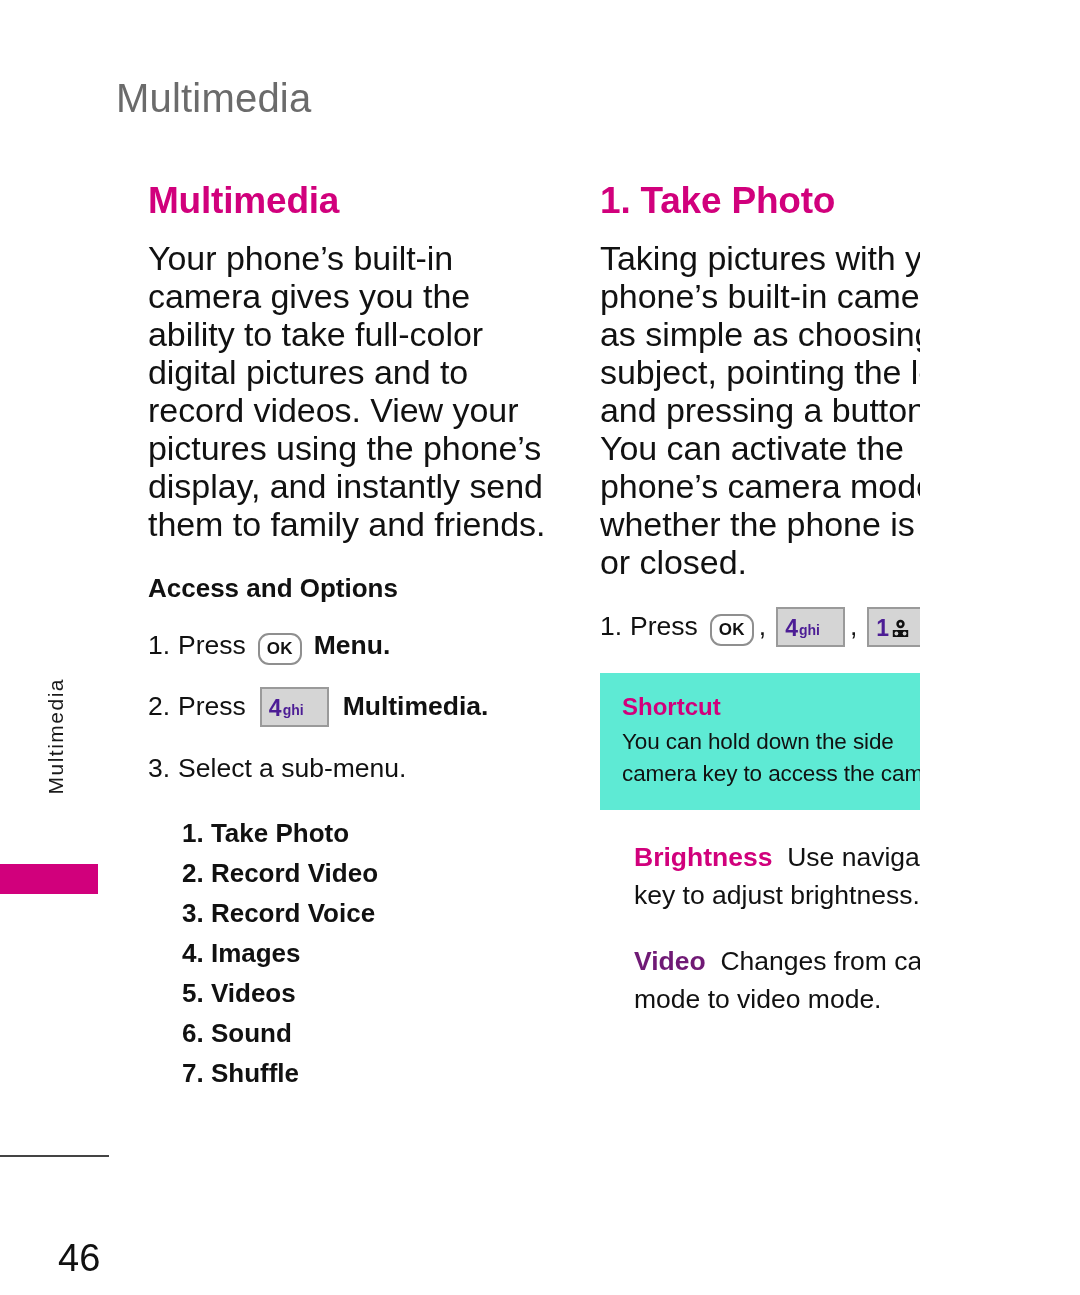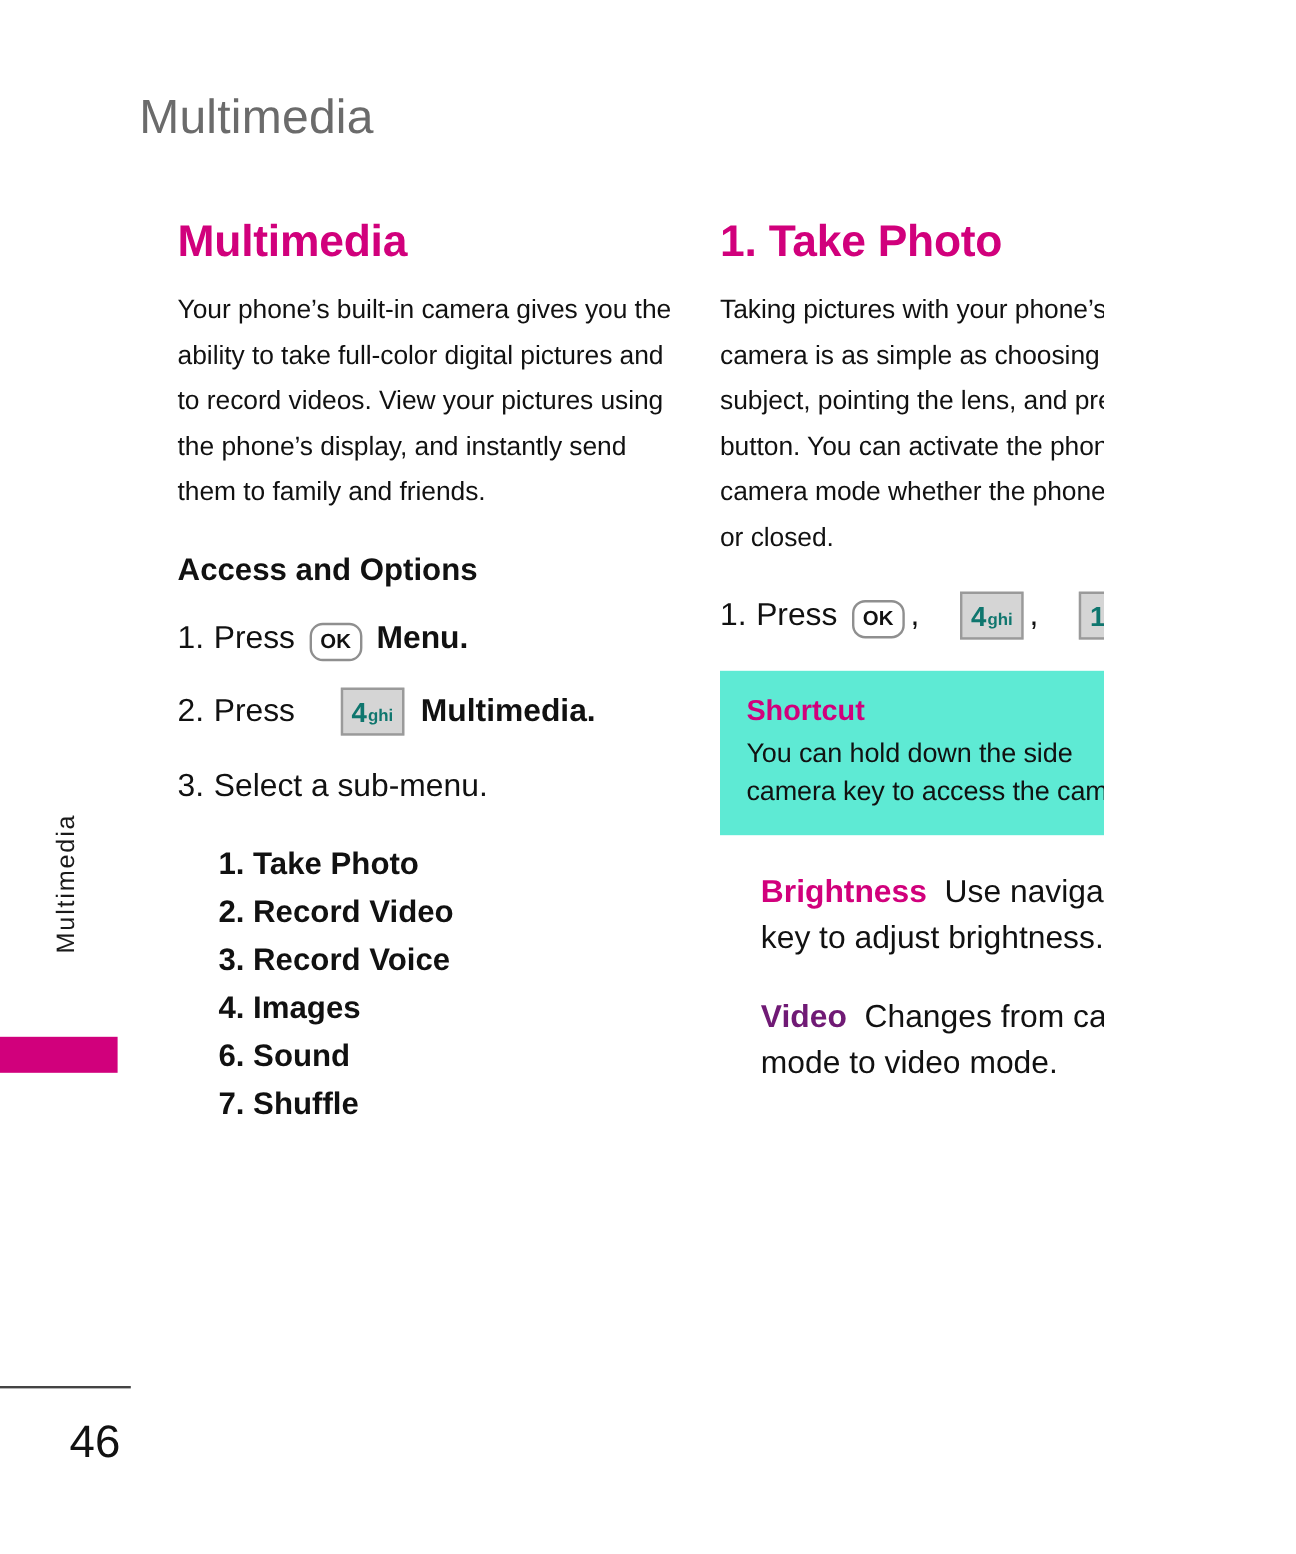--- a/index.html
+++ b/index.html
@@ -71,21 +71,21 @@
   h2.section-title {
     margin: 0 0 18px 0;
     font-size: 37px;
     font-weight: 700;
     line-height: 1.05;
     letter-spacing: -0.2px;
   }
 
   p.body {
     margin: 0;
-    font-size: 22px;
+    font-size: 34px;
     line-height: 38px;
     color: #111111;
     letter-spacing: -0.05px;
   }
 
   h3.sub-title {
     margin: 30px 0 0 0;
     font-size: 26px;
     font-weight: 700;
     color: #111111;
@@ -128,23 +128,22 @@
     background: #ffffff;
     color: #111111;
     font-size: 17px;
     font-weight: 700;
     padding: 5px 7px 6px 7px;
     letter-spacing: 0.2px;
   }
   .key-num {
     border: 2.5px solid #9a9a9a;
     background: #d5d5d5;
-    color: #0f766e;
-    padding: 4px 7px 5px 7px;
-    margin-left: 24px;
+    color: #4c1d95;
+    padding: 4px 23px 5px 7px;
   }
   .key-num .digit {
     font-size: 23px;
     font-weight: 700;
     vertical-align: -1px;
   }
   .key-num .letters {
     font-size: 14px;
     font-weight: 700;
     margin-left: 1px;
@@ -206,21 +205,21 @@
     position: absolute;
     left: 0px;
     top: 1155px;
     width: 109px;
     height: 2px;
     background: #444444;
   }
   .page-number {
     position: absolute;
     left: 58px;
-    top: 1183px;
+    top: 1239px;
     font-size: 38px;
     color: #111111;
     line-height: 1;
   }
 </style>
 </head>
 <body>
 
 <div class="page">
 
@@ -260,20 +259,21 @@
     <div class="step">
       <span class="num">3.</span>
       <span>Select a sub-menu.</span>
     </div>
 
     <ul class="menu-list">
       <li>1. Take Photo</li>
       <li>2. Record Video</li>
       <li>3. Record Voice</li>
       <li>4. Images</li>
+      <li>5. Videos</li>
       <li>6. Sound</li>
       <li>7. Shuffle</li>
     </ul>
 
   </div>
 
   <div class="col col-right">
 
     <h2 class="section-title accent" style="color: rgb(209, 0, 124);">1. Take Photo</h2>
 

